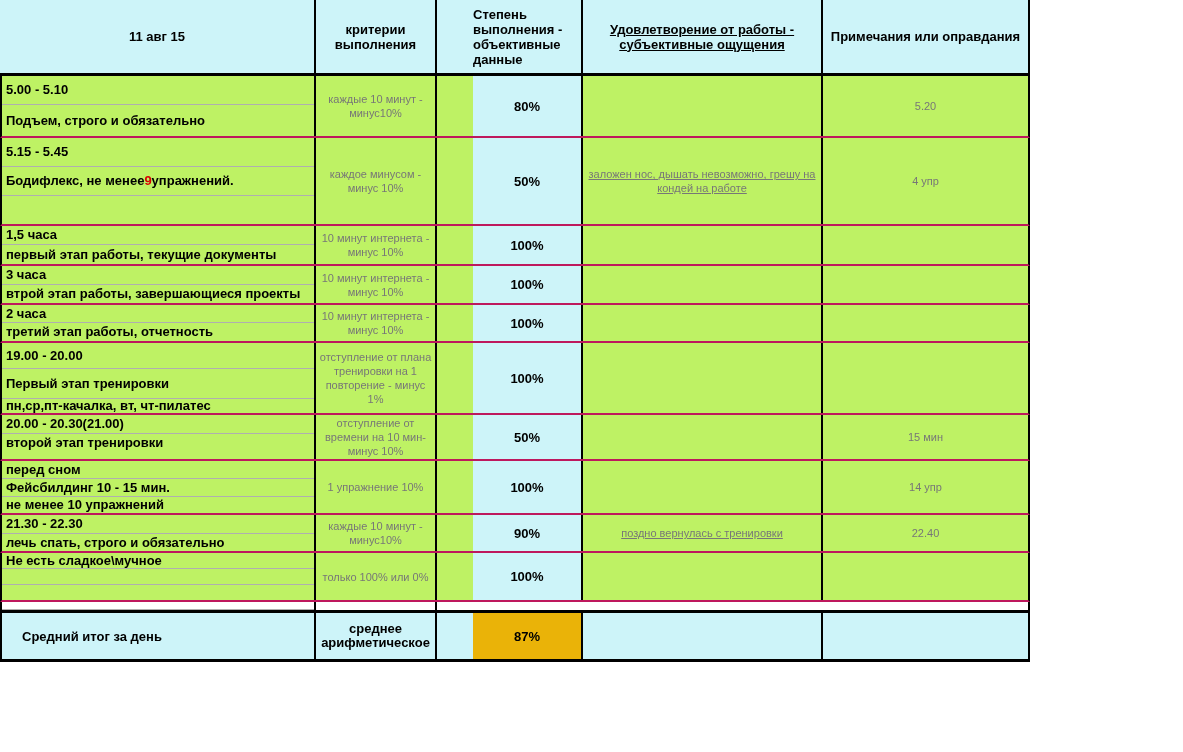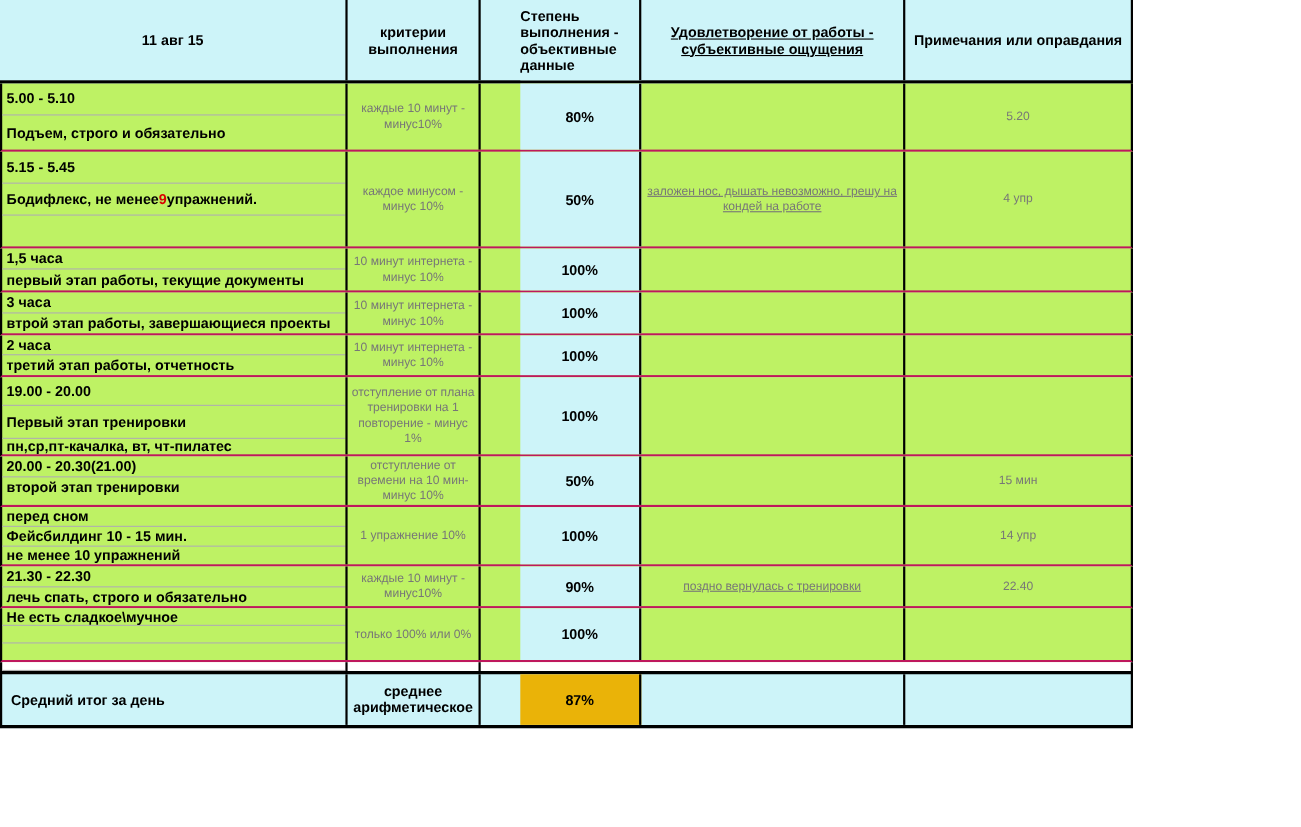--- a/index.html
+++ b/index.html
@@ -47,21 +47,21 @@
     border-left:2px solid #000;border-right:2px solid #000;
   }
   .spc .s1{width:312px;box-sizing:border-box;border-bottom:1px solid #AFAFAF;}
   .spc .s2{width:123px;box-sizing:border-box;border-left:2px solid #000;border-right:2px solid #000;}
   
   .sum{
     border-top:3px solid #000;border-bottom:3px solid #000;background:#CDF4F9;height:46px;
   }
   .sum .c3{background:#eab308;}
   .sum .sumlabel{
-    width:312px;display:flex;align-items:center;padding-left:8px;
+    width:312px;display:flex;align-items:center;padding-left:20px;
     font-weight:bold;font-size:13px;color:#000;
   }
   .sum .c2{color:#000;font-weight:bold;font-size:13px;}
 </style>
 </head>
 <body>
 
 <div class="tbl">
 
   <div class="block hdr">

